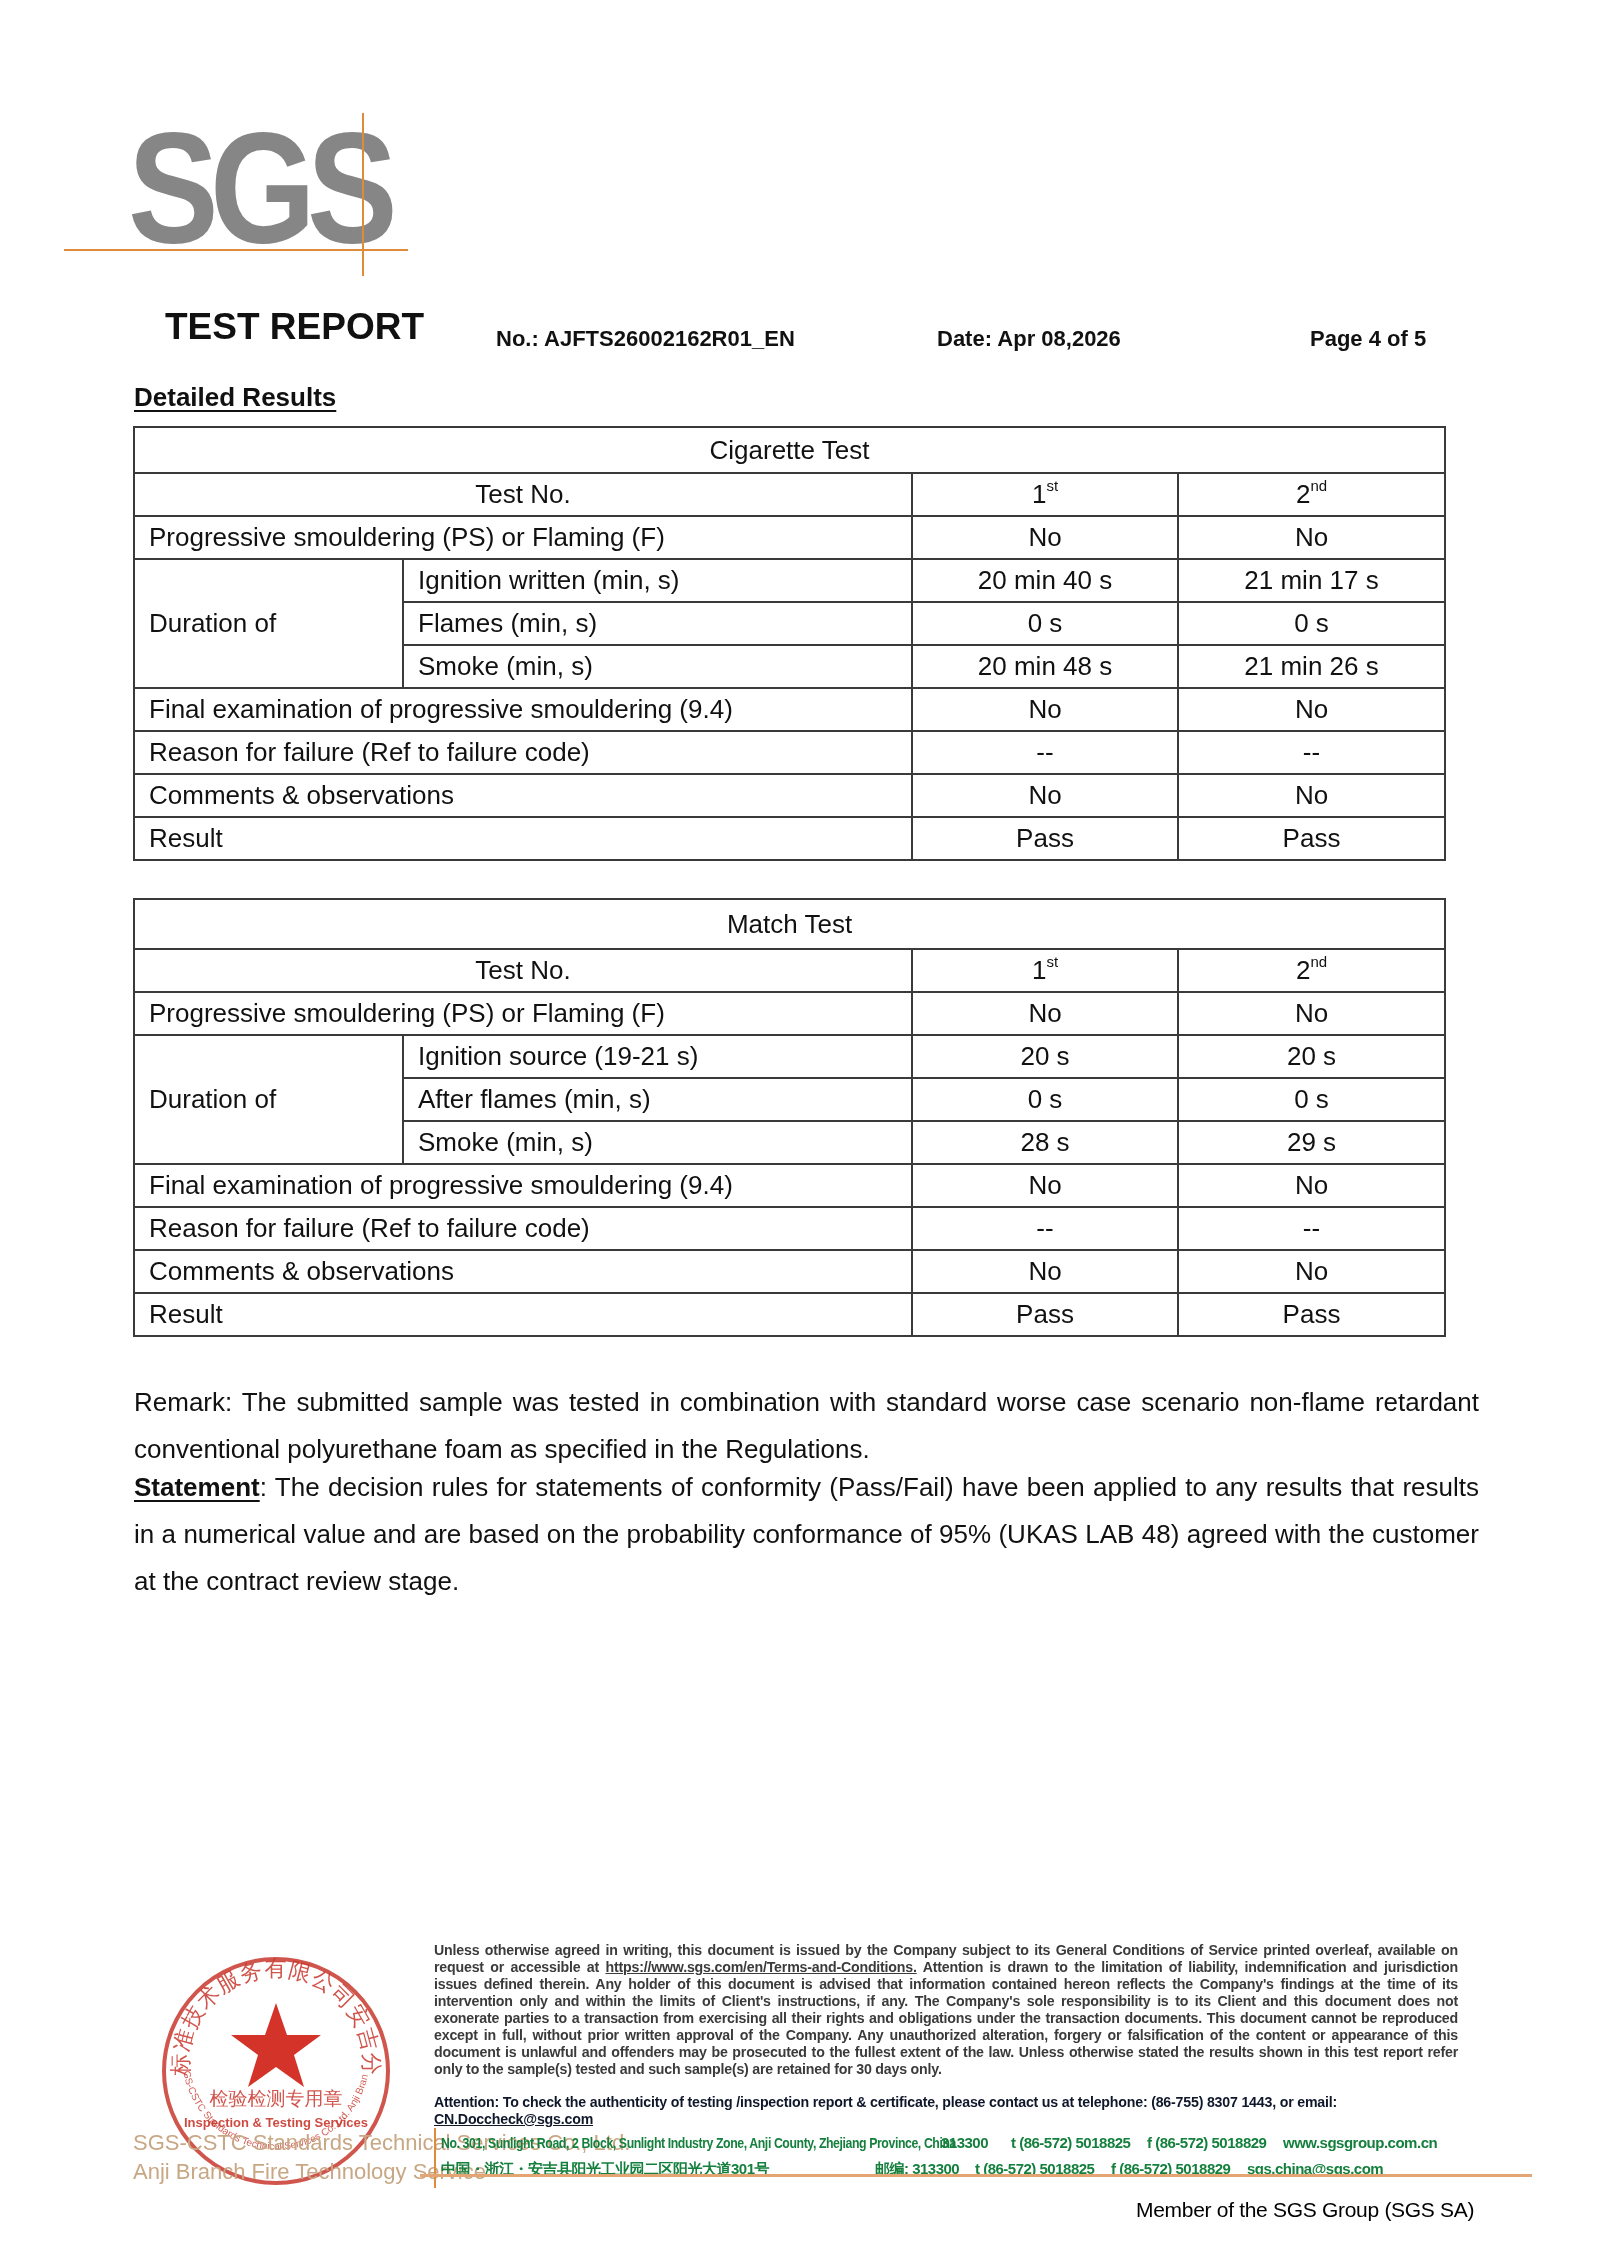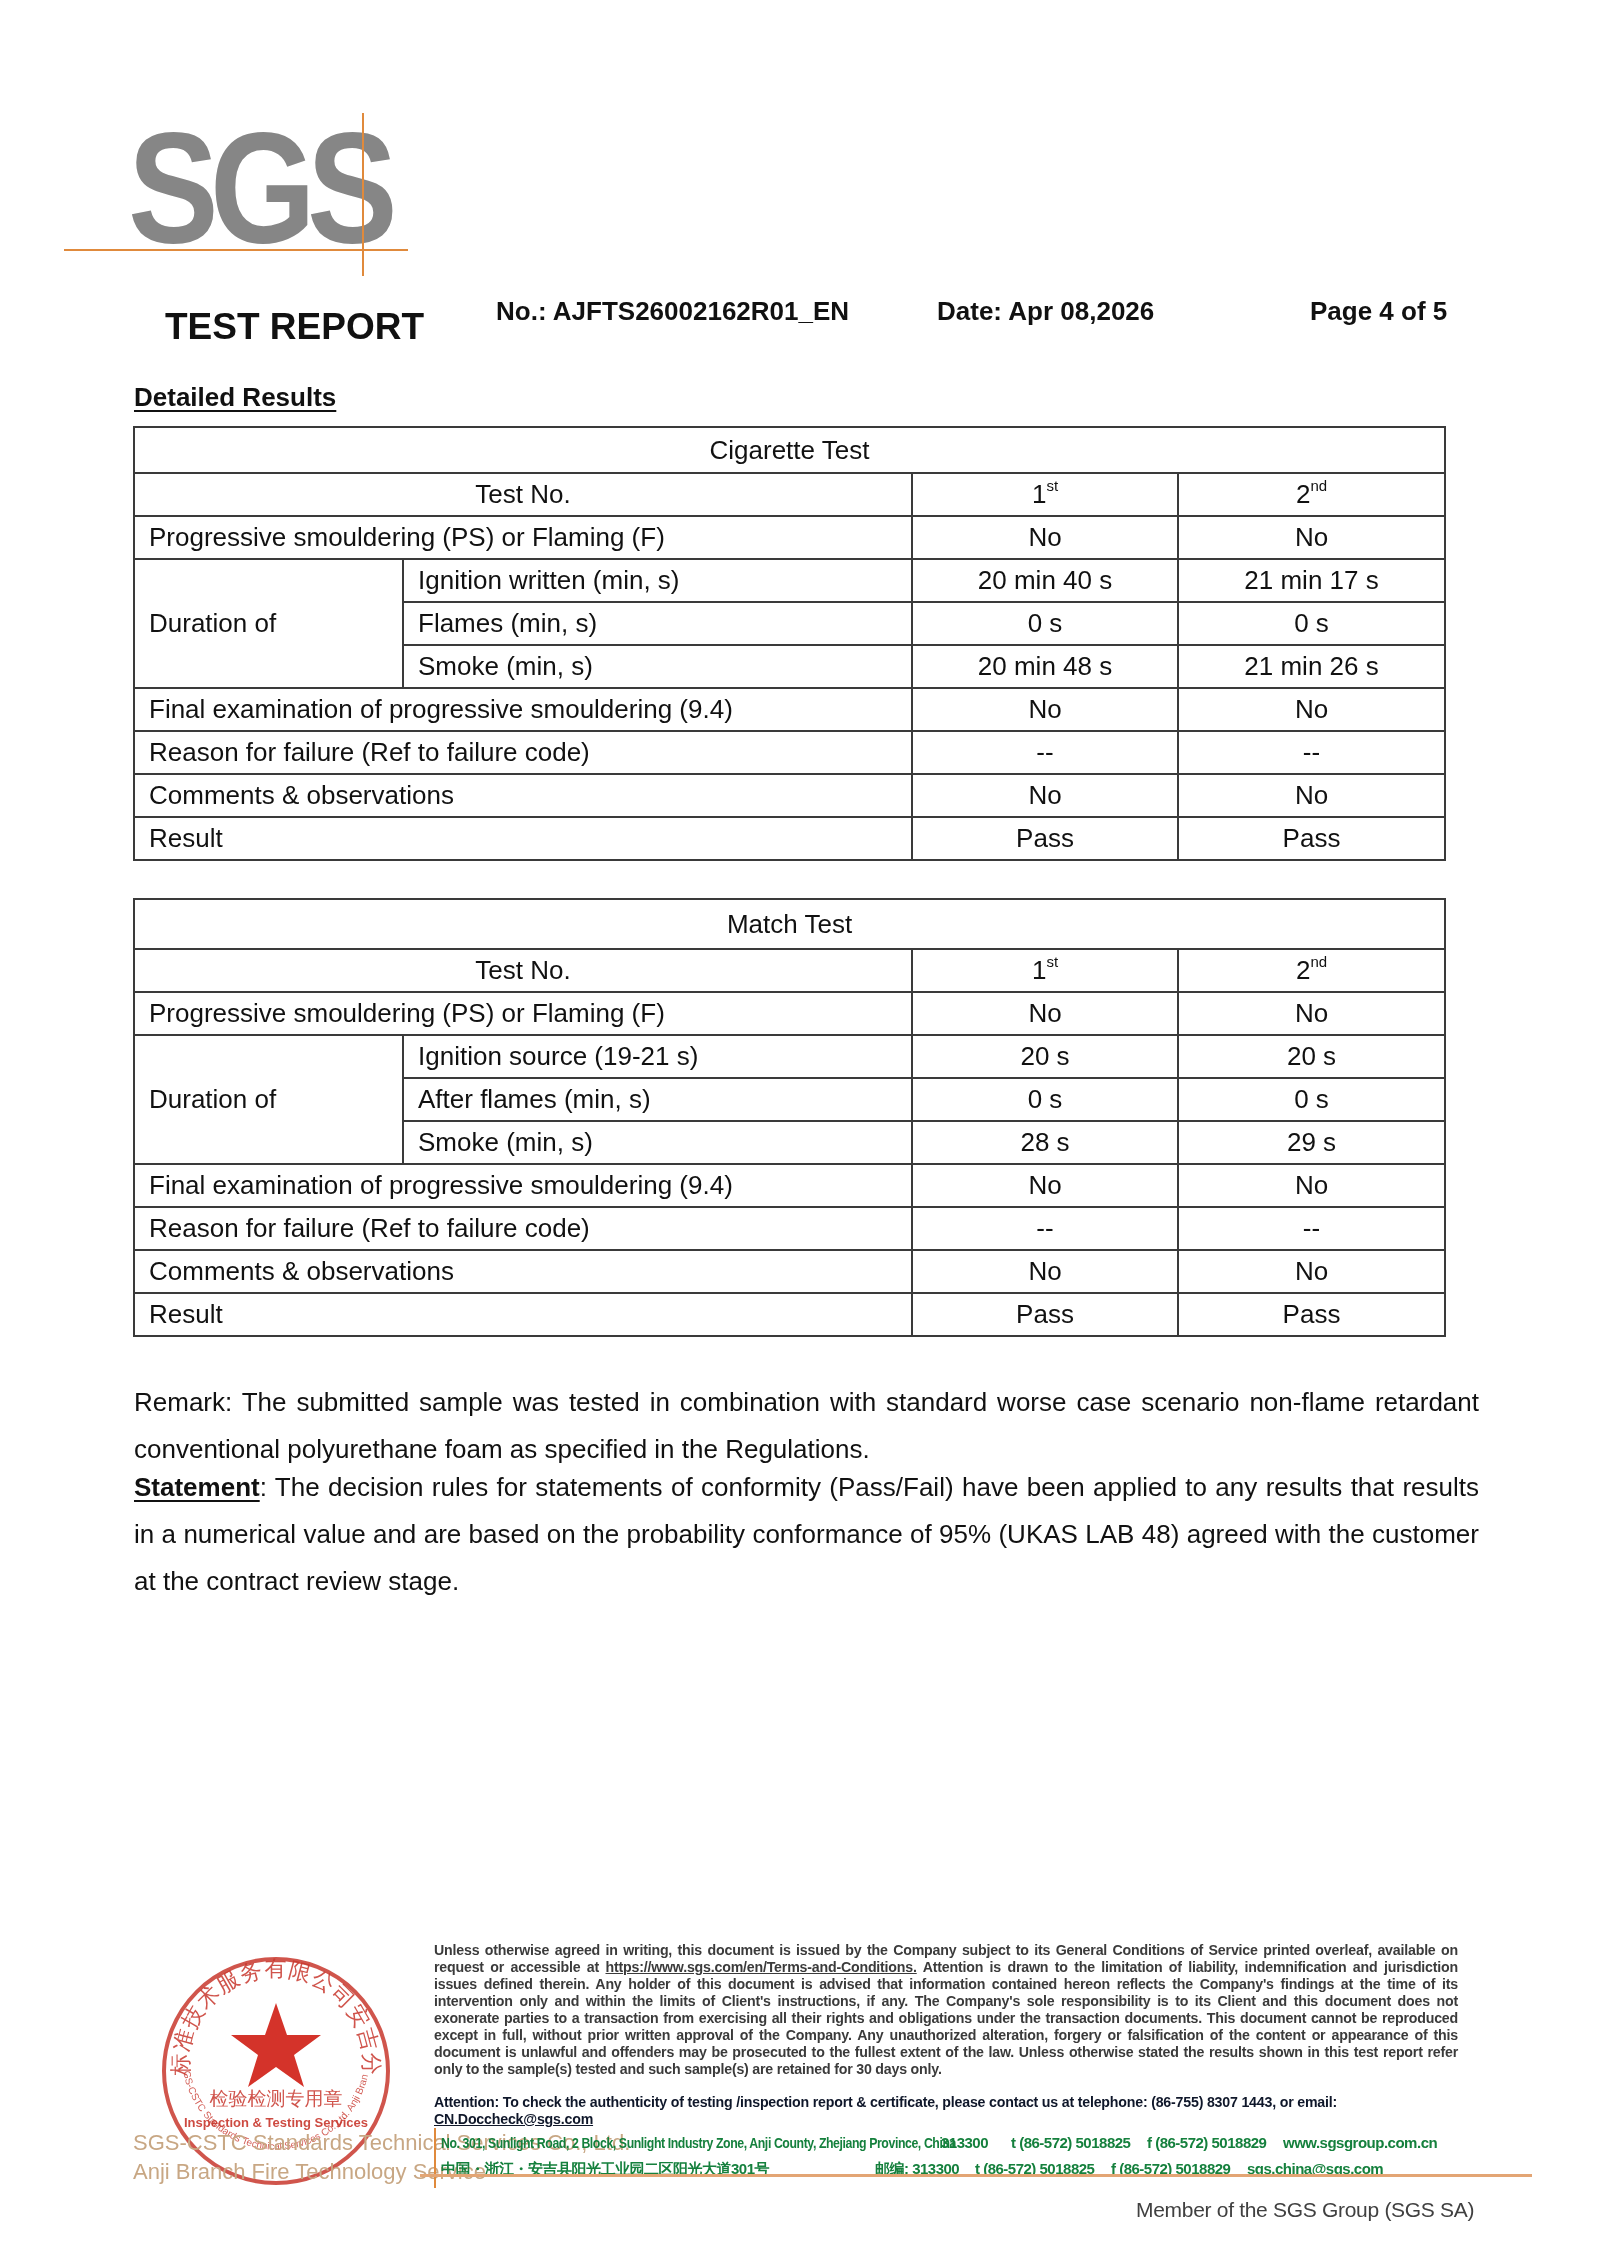--- a/index.html
+++ b/index.html
@@ -9,21 +9,21 @@
 
   
   .logo-text { left: 128px; top: 108px; font-family: "Liberation Sans", sans-serif; font-weight: 700;
                font-size: 158px; line-height: 158px; color: #868686; letter-spacing: -10px;
                transform: scaleX(0.86); transform-origin: left top; }
   .logo-hline { left: 64px; top: 249px; width: 344px; height: 2px; background: #e08a3c; }
   .logo-vline { left: 362px; top: 113px; width: 2px; height: 163px; background: #e08a3c; }
 
   
   .hdr-title { left: 165px; top: 306px; font-size: 37px; font-weight: 700; letter-spacing: 0px; }
-  .hdr-item { top: 296px; font-size: 26px; font-weight: 700; }
+  .hdr-item { top: 326px; font-size: 22px; font-weight: 700; }
   .hdr-no { left: 496px; }
   .hdr-date { left: 937px; }
   .hdr-page { left: 1310px; }
 
   .section-title { left: 134px; top: 382px; font-size: 26px; font-weight: 700; text-decoration: underline;
                    text-underline-offset: 4px; text-decoration-thickness: 2px; }
 
   
   table.res { position: absolute; left: 133px; width: 1311px; border-collapse: collapse;
               font-size: 26px; table-layout: fixed; }
@@ -50,21 +50,21 @@
   .attention { left: 434px; top: 2094px; width: 1040px; font-size: 14.2px; line-height: 17px;
                font-weight: 700; color: #0f172a; letter-spacing: -0.2px; }
   .attention .email { text-decoration: underline; }
   .addr-bar { left: 434px; top: 2128px; width: 2px; height: 60px; background: #e08a3c; }
   .addr-line { left: 441px; font-size: 15px; font-weight: 700; color: #15803d; white-space: nowrap;
                letter-spacing: -0.5px; }
   .addr-en { top: 2134px; }
   .addr-cn { top: 2160px; }
   .addr-line span { display: inline-block; }
   .footer-rule { left: 420px; top: 2174px; width: 1112px; height: 3px; background: #e3a574; }
-  .member { left: 1136px; top: 2198px; font-size: 21px; color: #404040; letter-spacing: -0.3px; }
+  .member { left: 1136px; top: 2198px; font-size: 21px; color: #000000; letter-spacing: -0.3px; }
 </style>
 </head>
 <body>
 
 <div class="abs logo-text">SGS</div>
 <div class="abs logo-hline"></div>
 <div class="abs logo-vline"></div>
 
 <div class="abs hdr-title">TEST REPORT</div>
 <div class="abs hdr-item hdr-no">No.: AJFTS26002162R01_EN</div>

